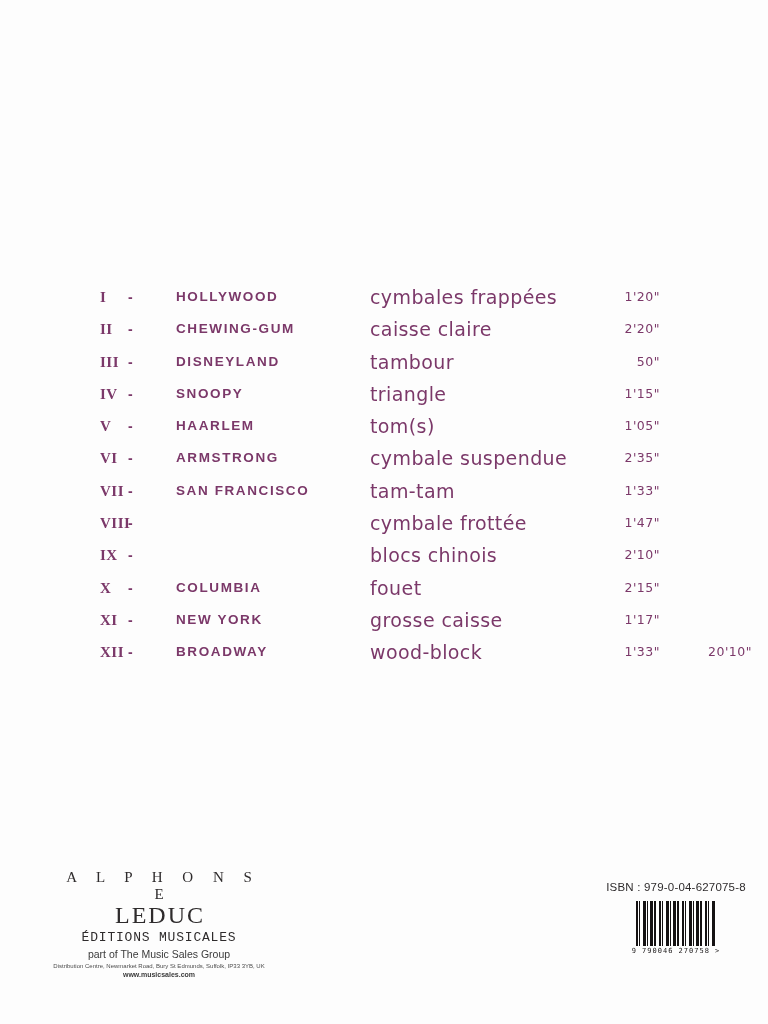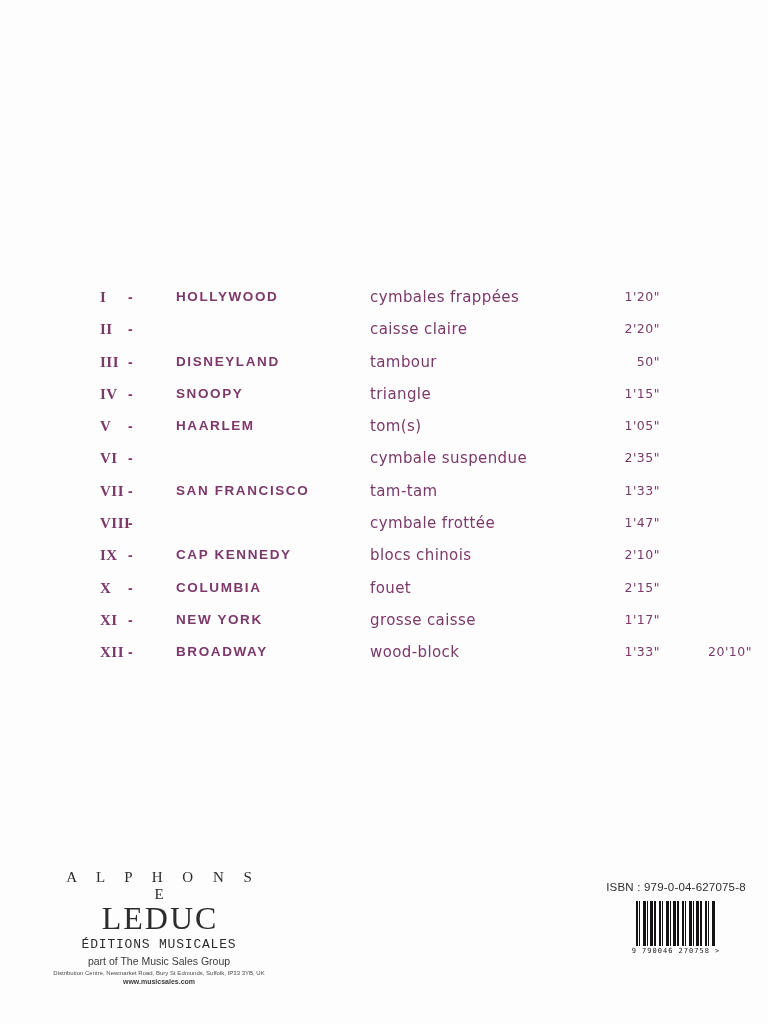--- a/index.html
+++ b/index.html
@@ -43,21 +43,21 @@
   }
   .title {
     left: 176px;
     font-size: 13.5px;
     font-weight: 700;
     letter-spacing: 1.6px;
   }
   .instr {
     left: 370px;
     font-family: "DejaVu Sans", sans-serif;
-    font-size: 15px;
+    font-size: 19px;
     letter-spacing: 0.4px;
   }
   .dur {
     left: 568px; width: 92px;
     text-align: right;
     font-family: "DejaVu Sans", sans-serif;
     font-size: 12.5px;
     letter-spacing: 0.5px;
   }
   .total {
@@ -78,21 +78,21 @@
   }
   .pub-alphonse {
     font-family: "Liberation Serif", serif;
     font-size: 15px;
     letter-spacing: 8px;
     padding-left: 8px; 
     line-height: 1.1;
   }
   .pub-leduc {
     font-family: "Liberation Serif", serif;
-    font-size: 32px;
+    font-size: 24px;
     letter-spacing: 2px;
     padding-left: 2px;
     line-height: 0.85;
     margin-top: 3px;
   }
   .pub-editions {
     font-family: Liberation Mono, monospace;
     font-size: 13px;
     letter-spacing: 0.8px;
     margin-top: 5px;
@@ -166,20 +166,21 @@
       <span class="dash">-</span>
       <span class="title">HOLLYWOOD</span>
       <span class="instr">cymbales frappées</span>
       <span class="dur">1'20"</span>
       <span class="total"></span>
     </div>
 
     <div class="toc-row">
       <span class="num">II</span>
       <span class="dash">-</span>
+      <span class="title">CHEWING-GUM</span>
       <span class="instr">caisse claire</span>
       <span class="dur">2'20"</span>
       <span class="total"></span>
     </div>
 
     <div class="toc-row">
       <span class="num">III</span>
       <span class="dash">-</span>
       <span class="title">DISNEYLAND</span>
       <span class="instr">tambour</span>
@@ -201,20 +202,21 @@
       <span class="dash">-</span>
       <span class="title">HAARLEM</span>
       <span class="instr">tom(s)</span>
       <span class="dur">1'05"</span>
       <span class="total"></span>
     </div>
 
     <div class="toc-row">
       <span class="num">VI</span>
       <span class="dash">-</span>
+      <span class="title">ARMSTRONG</span>
       <span class="instr">cymbale suspendue</span>
       <span class="dur">2'35"</span>
       <span class="total"></span>
     </div>
 
     <div class="toc-row">
       <span class="num">VII</span>
       <span class="dash">-</span>
       <span class="title">SAN FRANCISCO</span>
       <span class="instr">tam-tam</span>
@@ -226,21 +228,20 @@
       <span class="num">VIII</span>
       <span class="dash">-</span>
       <span class="instr">cymbale frottée</span>
       <span class="dur">1'47"</span>
       <span class="total"></span>
     </div>
 
     <div class="toc-row">
       <span class="num">IX</span>
       <span class="dash">-</span>
-      <span class="title">CAP KENNEDY</span>
       <span class="instr">blocs chinois</span>
       <span class="dur">2'10"</span>
       <span class="total"></span>
     </div>
 
     <div class="toc-row">
       <span class="num">X</span>
       <span class="dash">-</span>
       <span class="title">COLUMBIA</span>
       <span class="instr">fouet</span>

